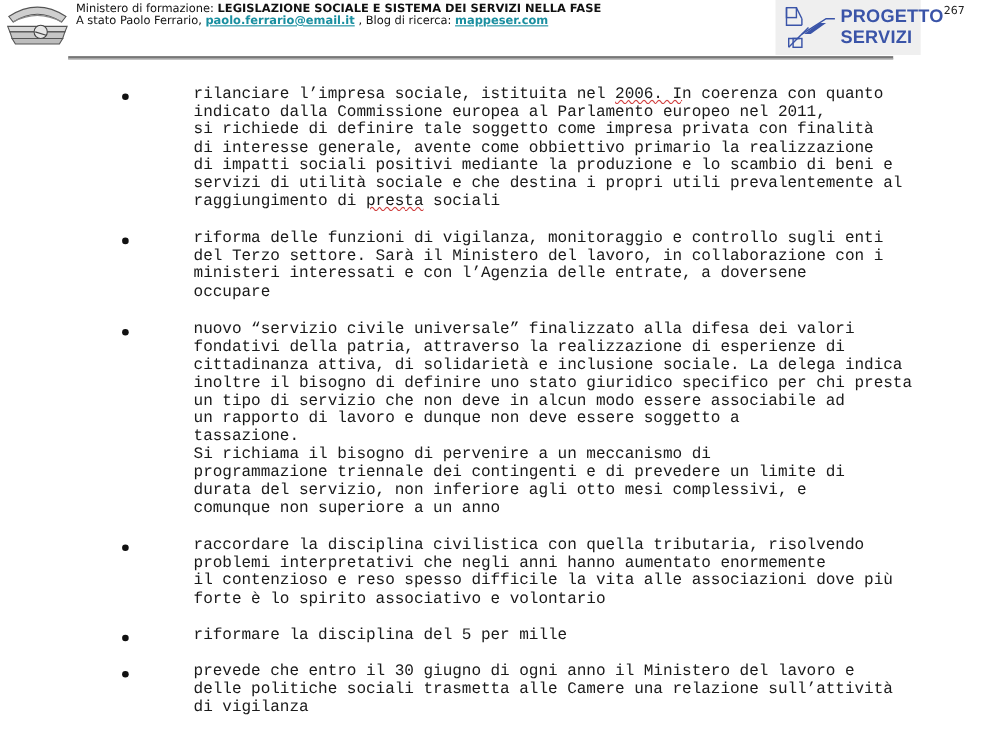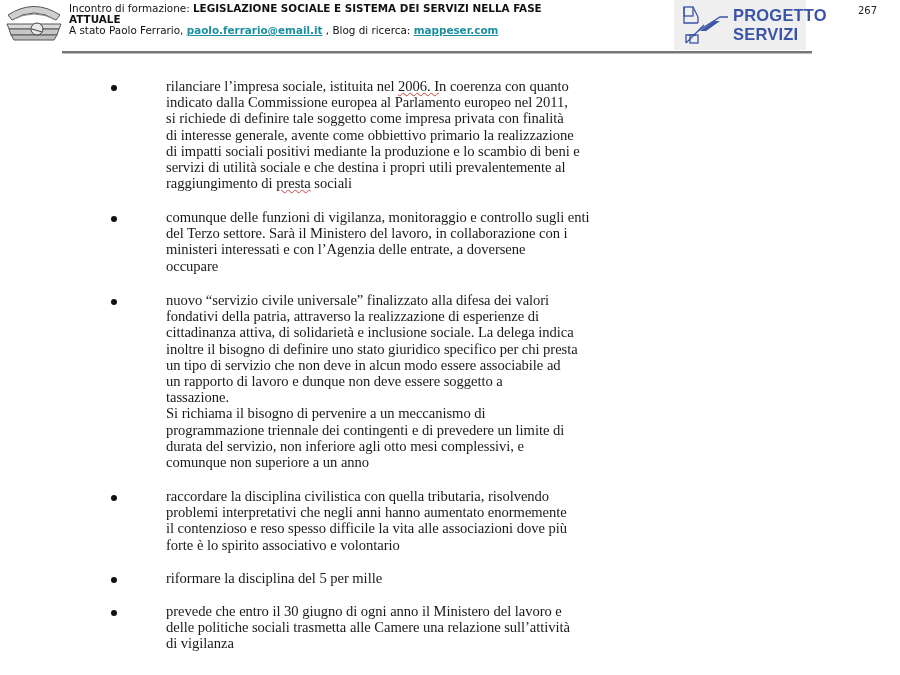--- a/index.html
+++ b/index.html
@@ -48,21 +48,21 @@
     .header-rule {
       position: absolute;
       left: 62px; top: 51px;
       width: 750px;
       height: 2px;
       background: #777;
       border-bottom: 1px solid #bbb;
     }
     .brand-logo {
       position: absolute;
-      left: 674px; top: 0px;
+      left: 705px; top: 0px;
       width: 132px; height: 50px;
       background: #efefef;
     }
     .brand-logo svg {
       position: absolute;
       left: 6px; top: 3px;
     }
     .brand-text {
       position: absolute;
       left: 59px; top: 6px;
@@ -92,23 +92,23 @@
     }
     .bullet-dot {
       position: absolute;
       left: 111px;
       width: 6px; height: 6px;
       border-radius: 50%;
       background: #111;
     }
     .bullet-text {
       position: absolute;
-      left: 166px;
+      left: 176px;
       width: 700px;
-      font-family: Liberation Serif, serif;
+      font-family: Liberation Mono, monospace;
       font-size: 14.6px;
       line-height: 16.2px;
       color: #1a1a1a;
       white-space: pre-line;
       letter-spacing: -0.05px;
     }
     .spell {
       text-decoration: underline wavy #d04040;
       text-decoration-thickness: 1px;
     }
@@ -124,23 +124,22 @@
       <path d="M3 22 L57 22 L55 27 L5 27 Z" fill="#d9d9d9" stroke="#555" stroke-width="1"></path>
       <path d="M5 27 L55 27 L53 33 L7 33 Z" fill="#c6c6c6" stroke="#555" stroke-width="1"></path>
       <path d="M7 33 L53 33 L50 38 L10 38 Z" fill="#bdbdbd" stroke="#555" stroke-width="1"></path>
       <circle cx="33" cy="27" r="6" fill="#e6e6e6" stroke="#444" stroke-width="1"></circle>
       <path d="M28 27 L38 30" stroke="#444" stroke-width="1"></path>
     </svg>
   </div>
 
   <div class="header-text">
     <div>
-      <span>Incontro di formazione: </span><span class="bold">LEGISLAZIONE SOCIALE E SISTEMA DEI SERVIZI NELLA FASE</span>
+      <span>Ministero di formazione: </span><span class="bold">LEGISLAZIONE SOCIALE E SISTEMA DEI SERVIZI NELLA FASE</span>
     </div>
-    <div class="bold">ATTUALE</div>
     <div>
       <span>A stato Paolo Ferrario, </span><a>paolo.ferrario@email.it</a><span> , Blog di ricerca: </span><a class="bold-link">mappeser.com</a>
     </div>
   </div>
 
   <div class="brand-logo">
     <svg width="52" height="44" viewBox="0 0 52 44">
       <rect x="4" y="4" width="9" height="9" fill="none" stroke="#3a54a8" stroke-width="1.3"></rect>
       <path d="M4 4 L4 20 L18 20" fill="none" stroke="#3a54a8" stroke-width="1.3"></path>
       <path d="M13 4 L18 14" stroke="#3a54a8" stroke-width="1.3"></path>
@@ -168,21 +167,21 @@
 indicato dalla Commissione europea al Parlamento europeo nel 2011,
 si richiede di definire tale soggetto come impresa privata con finalità
 di interesse generale, avente come obbiettivo primario la realizzazione
 di impatti sociali positivi mediante la produzione e lo scambio di beni e
 servizi di utilità sociale e che destina i propri utili prevalentemente al
 raggiungimento di </span><span class="spell">presta</span><span> sociali</span></div>
   </div>
 
   <div class="bullet-item" style="top:209px;">
     <div class="bullet-dot" style="top:7px;"></div>
-    <div class="bullet-text">comunque delle funzioni di vigilanza, monitoraggio e controllo sugli enti
+    <div class="bullet-text">riforma delle funzioni di vigilanza, monitoraggio e controllo sugli enti
 del Terzo settore. Sarà il Ministero del lavoro, in collaborazione con i
 ministeri interessati e con l’Agenzia delle entrate, a doversene
 occupare</div>
   </div>
 
   <div class="bullet-item" style="top:292px;">
     <div class="bullet-dot" style="top:7px;"></div>
     <div class="bullet-text">nuovo “servizio civile universale” finalizzato alla difesa dei valori
 fondativi della patria, attraverso la realizzazione di esperienze di
 cittadinanza attiva, di solidarietà e inclusione sociale. La delega indica

